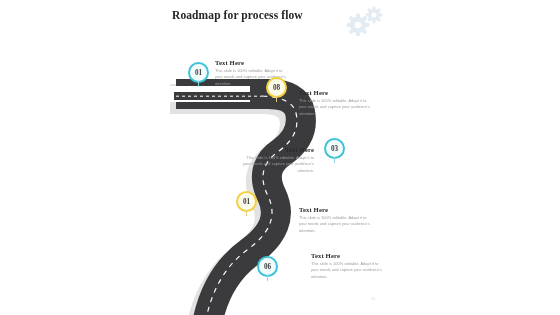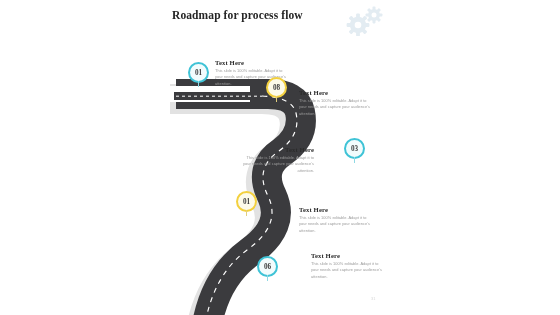--- a/index.html
+++ b/index.html
@@ -173,21 +173,21 @@
       <span>08</span>
       <span class="tail"></span>
     </div>
     <div class="txt" style="left:299px;top:89px;width:74px;">
       <h4>Text Here</h4>
       <p>This slide is 100% editable. Adapt it to your needs and capture your audience's attention.</p>
     </div>
   </div>
 
   <div class="ms">
-    <div class="marker cyan" style="left:344px;top:138px;">
+    <div class="marker cyan" style="left:324px;top:138px;">
       <span>03</span>
       <span class="tail"></span>
     </div>
     <div class="txt right" style="left:240px;top:146px;width:74px;">
       <h4>Text Here</h4>
       <p>This slide is 100% editable. Adapt it to your needs and capture your audience's attention.</p>
     </div>
   </div>
 
   <div class="ms">

